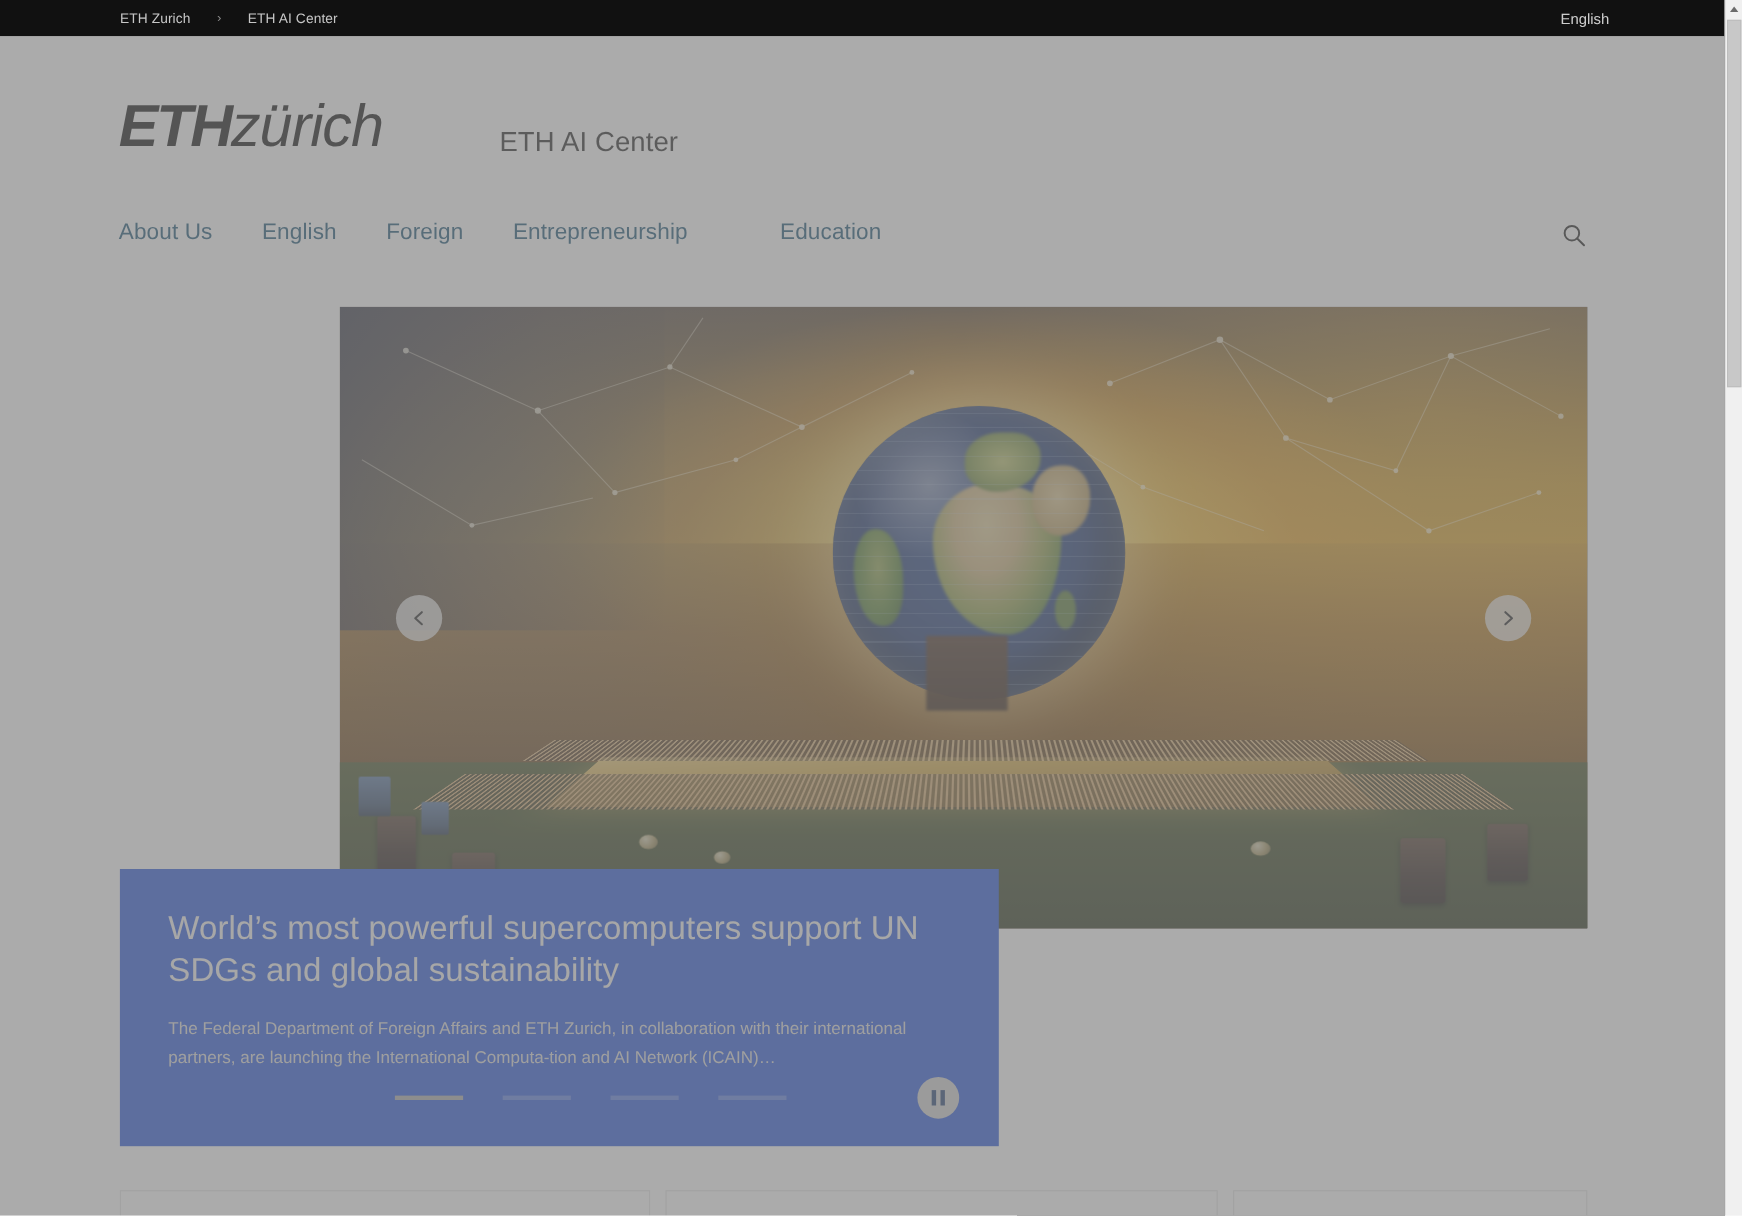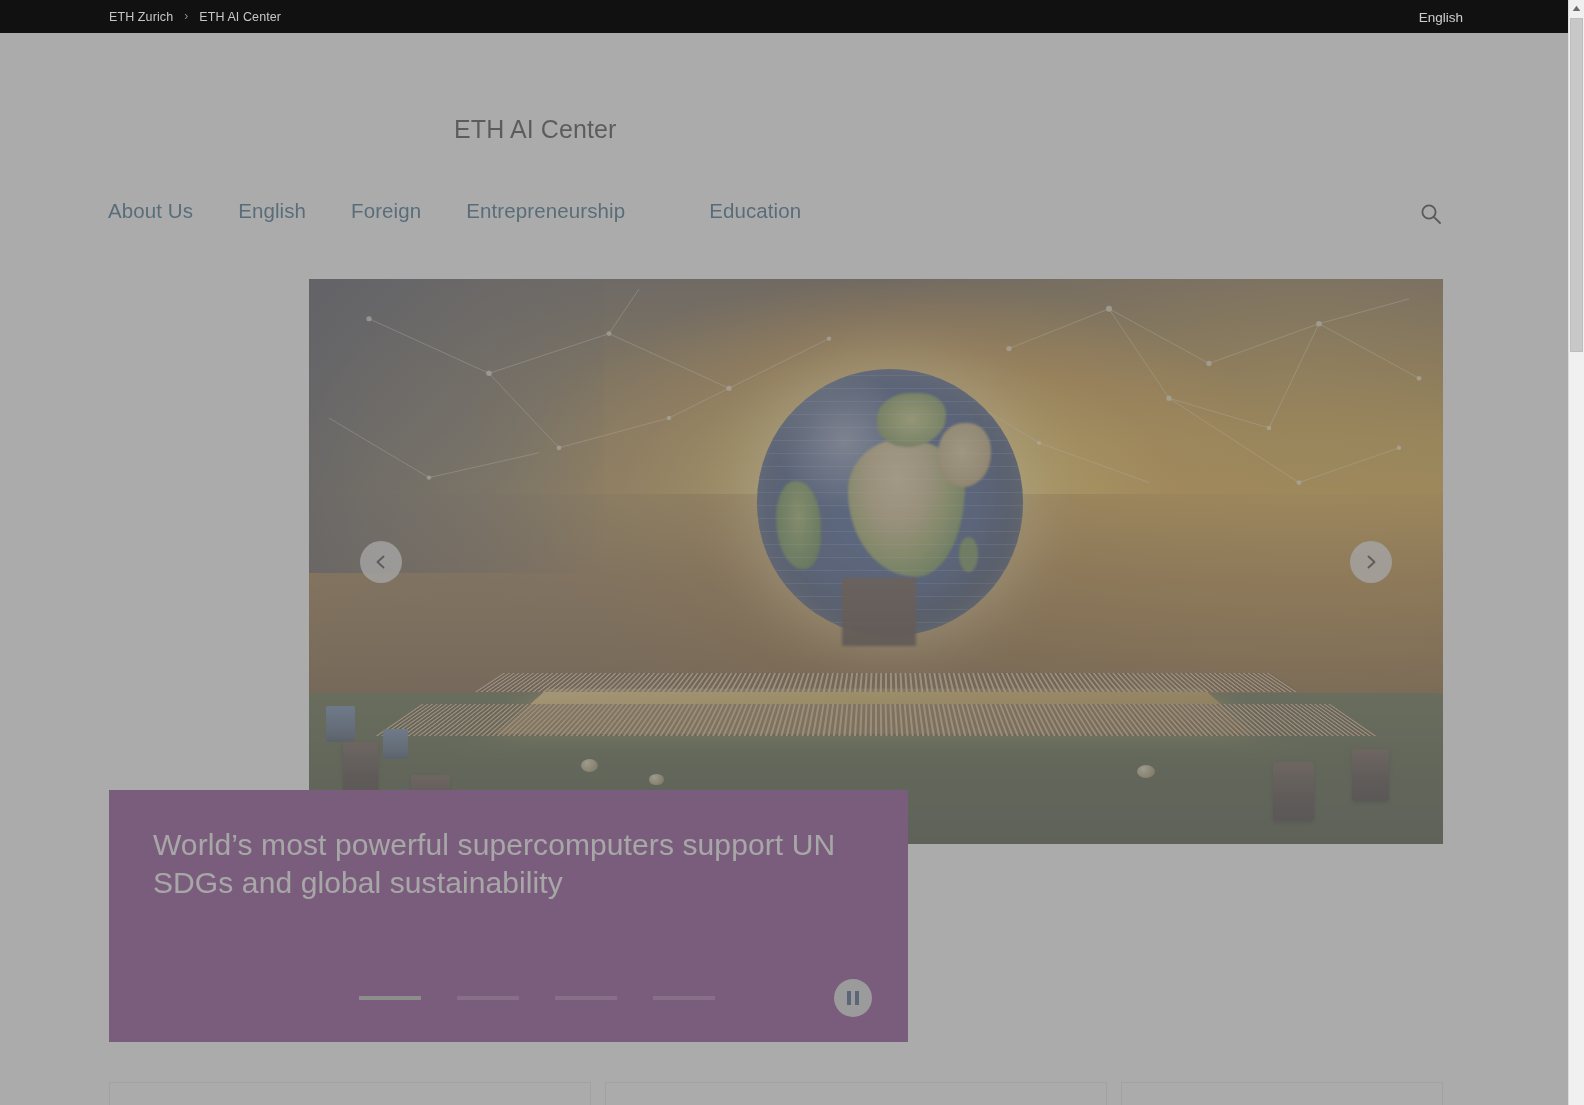--- a/index.html
+++ b/index.html
@@ -15,21 +15,21 @@
     position:absolute; left:0; top:0; width:1568px; height:1105px;
     background:#ffffff; overflow:hidden;
   }
 
   
   .topbar {
     position:absolute; left:0; top:0; width:1568px; height:33px;
     background:#111111;
     display:flex; align-items:center;
   }
-  .breadcrumb { display:flex; align-items:center; margin-left:109px; gap:11px; }
+  .breadcrumb { display:flex; align-items:center; margin-left:109px; gap:24px; }
   .crumb {
     font-size:12.5px; color:#dcdcdc; letter-spacing:.1px; white-space:nowrap;
     text-decoration:none;
   }
   .crumb-sep {
     font-size:12px; color:#9a9a9a; line-height:1;
     transform:translateY(-1px);
   }
   .lang {
     position:absolute; right:105px; top:50%; transform:translateY(-50%);
@@ -199,21 +199,21 @@
     background:rgba(238,238,238,.80);
     display:flex; align-items:center; justify-content:center;
     border:none; cursor:pointer;
   }
   .arrow-prev { left:51px; }
   .arrow-next { left:1041px; }
 
   
   .caption {
     position:absolute; left:109px; top:790px; width:799px; height:252px;
-    background:#701a75; padding:36px 68px 0 44px;
+    background:#1d4ed8; padding:36px 68px 0 44px;
   }
   .caption h2 {
     font-size:30px; line-height:1.28; color:#f2f2f2;
     font-weight:400; letter-spacing:.1px; max-width:715px;
   }
   .caption p {
     margin-top:20px; font-size:15.5px; line-height:1.72; color:#dcdcdc;
     max-width:720px; font-weight:400;
   }
   .dots {
@@ -276,20 +276,23 @@
   <div class="topbar">
     <div class="breadcrumb">
       <a class="crumb">ETH Zurich</a>
       <span class="crumb-sep">›</span>
       <a class="crumb">ETH AI Center</a>
     </div>
     <div class="lang">English</div>
   </div>
 
   <div class="header">
+    <div class="logo">
+      <span class="eth">ETH</span><span class="zurich">zürich</span>
+    </div>
     <div class="site-title">ETH AI Center</div>
 
     <nav class="mainnav">
       <a class="navitem">About Us</a>
       <a class="navitem">English</a>
       <a class="navitem">Foreign</a>
       <a class="navitem">Entrepreneurship</a>
       <a class="navitem">Education</a>
     </nav>
 
@@ -379,20 +382,21 @@
     </button>
     <button class="arrow arrow-next">
       <svg width="16" height="16" viewBox="0 0 16 16">
         <polyline points="5.5,2.5 11.5,8 5.5,13.5" fill="none" stroke="#1a1a1a" stroke-width="1.9" stroke-linecap="round" stroke-linejoin="round"></polyline>
       </svg>
     </button>
   </div>
 
   <div class="caption">
     <h2>World’s most powerful supercomputers support UN SDGs and global sustainability</h2>
+    <p>The Federal Department of Foreign Affairs and ETH Zurich, in collaboration with their international partners, are launching the International Computa-tion and AI Network (ICAIN)…</p>
 
     <div class="dots">
       <button class="dot active"></button>
       <button class="dot"></button>
       <button class="dot"></button>
       <button class="dot"></button>
     </div>
 
     <button class="pause-btn">
       <span class="pause-bar"></span>

